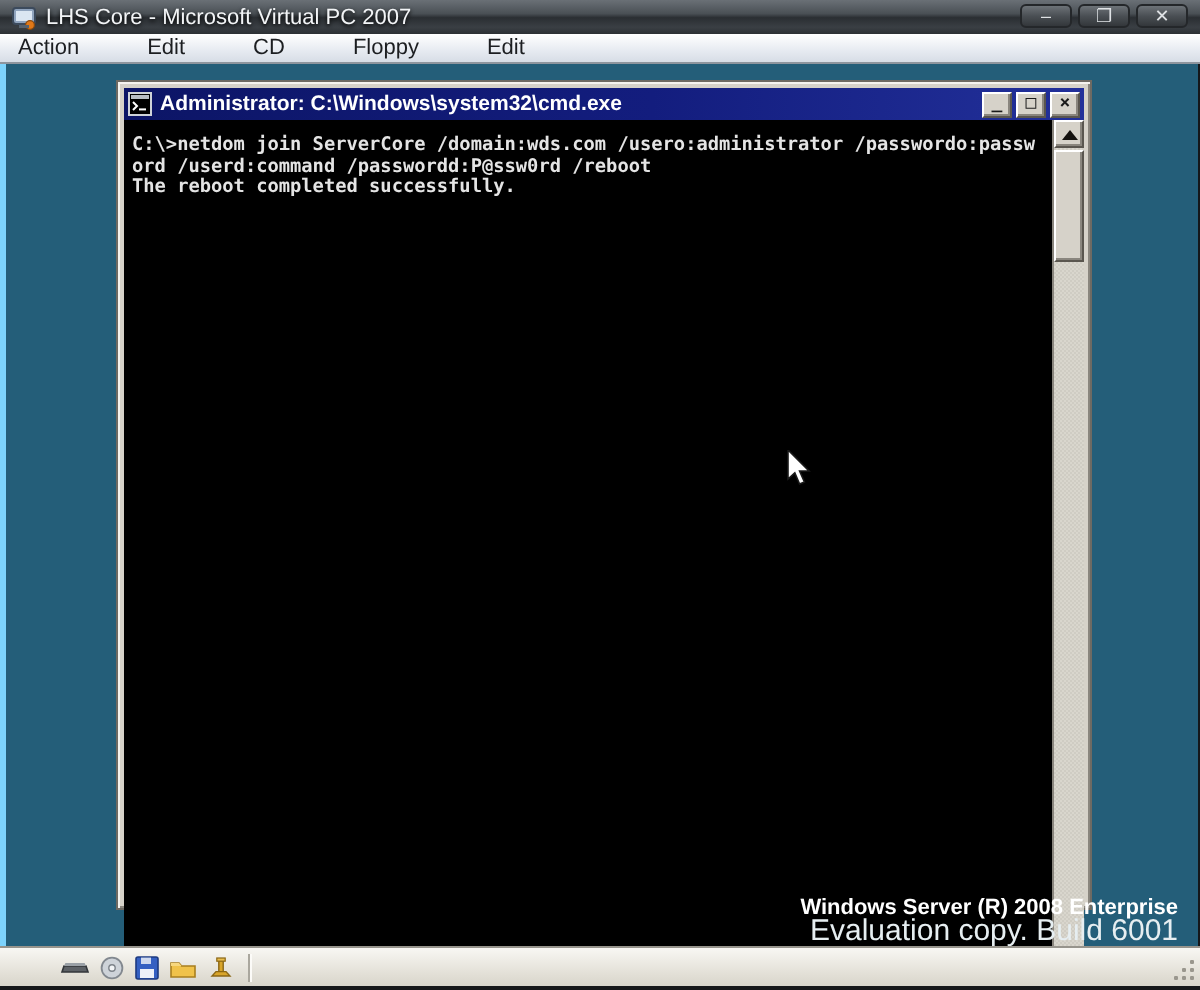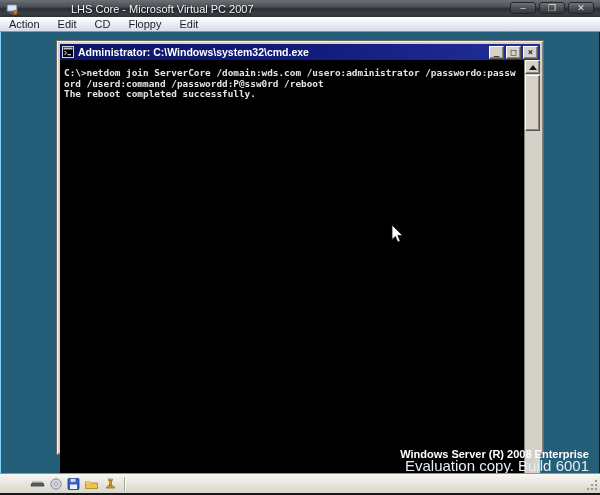--- a/index.html
+++ b/index.html
@@ -6,36 +6,36 @@
   html,body { width:600px; height:495px; background:#101214; }
   body { font-family:"Liberation Sans", sans-serif; }
   #stage { position:relative; width:600px; height:495px; overflow:hidden;
            background:#17191c; box-shadow: inset 0 0 0 1px #121417; }
 
   
   .vpc-titlebar { position:absolute; left:0; top:0; width:600px; height:17px;
     background:linear-gradient(180deg,#6a7076 0%,#4a5055 40%,#2a2e32 52%,#3a3f44 80%,#2c3034 100%);
     display:flex; align-items:center; }
   .vpc-titlebar .app-icon { width:12px; height:12px; margin:0 5px 0 6px; flex:0 0 auto; }
-  .vpc-title { color:#f2f4f6; font-size:11px; text-shadow:0 1px 2px #000; white-space:nowrap;margin-left:48px; }
+  .vpc-title { color:#f2f4f6; font-size:11px; text-shadow:0 1px 2px #000; white-space:nowrap; }
   .vpc-controls { position:absolute; right:6px; top:2px; display:flex; gap:3px; }
   .vpc-btn { width:26px; height:12px; border-radius:3px;
     background:linear-gradient(180deg,#6d7378 0%,#4a4f54 50%,#33373b 100%);
     border:1px solid #24272a; color:#dfe2e5; font-size:9px; line-height:10px;
     text-align:center; cursor:default; }
 
   
   .menubar { position:absolute; left:0; top:17px; width:600px; height:15px;
     background:linear-gradient(180deg,#ffffff,#e8ecf2 55%,#d7dde6);
-    border-bottom:1px solid #8e959e; display:flex; align-items:center; }
+    border-bottom:1px solid #8e959e; display:flex; align-items:center;gap:16px; }
   .menu-item { font-size:11px; color:#1c1e21; padding:0 9px; line-height:14px; }
 
   
   .vm-screen { position:absolute; left:0; top:32px; width:600px; height:441px;
-    background:#245e79; overflow:hidden; border-left:1px solid #7dd3fc; border-right:1px solid #15171a; }
+    background:#245e79; overflow:hidden; border-left:3px solid #7dd3fc; border-right:1px solid #15171a; }
 
   .watermark { position:absolute; right:10px; bottom:2px; text-align:right; }
   .watermark .wm1 { color:#ffffff; font-size:11px; font-weight:bold; line-height:12px;text-align:center; }
   .watermark .wm2 { color:#e6eef1; font-size:15px; line-height:11px; }
 
   
   .cmd-window { position:absolute; left:55px; top:8px; width:488px; height:415px;
     background:#d6d2c9; border:1px solid #6e6a63;
     box-shadow: inset 1px 1px 0 #f6f4ef, inset -1px -1px 0 #8a867e; padding:3px; }
   .cmd-titlebar { height:16px; background:linear-gradient(90deg,#0c1566 0%,#131d7e 55%,#22309a 100%);

